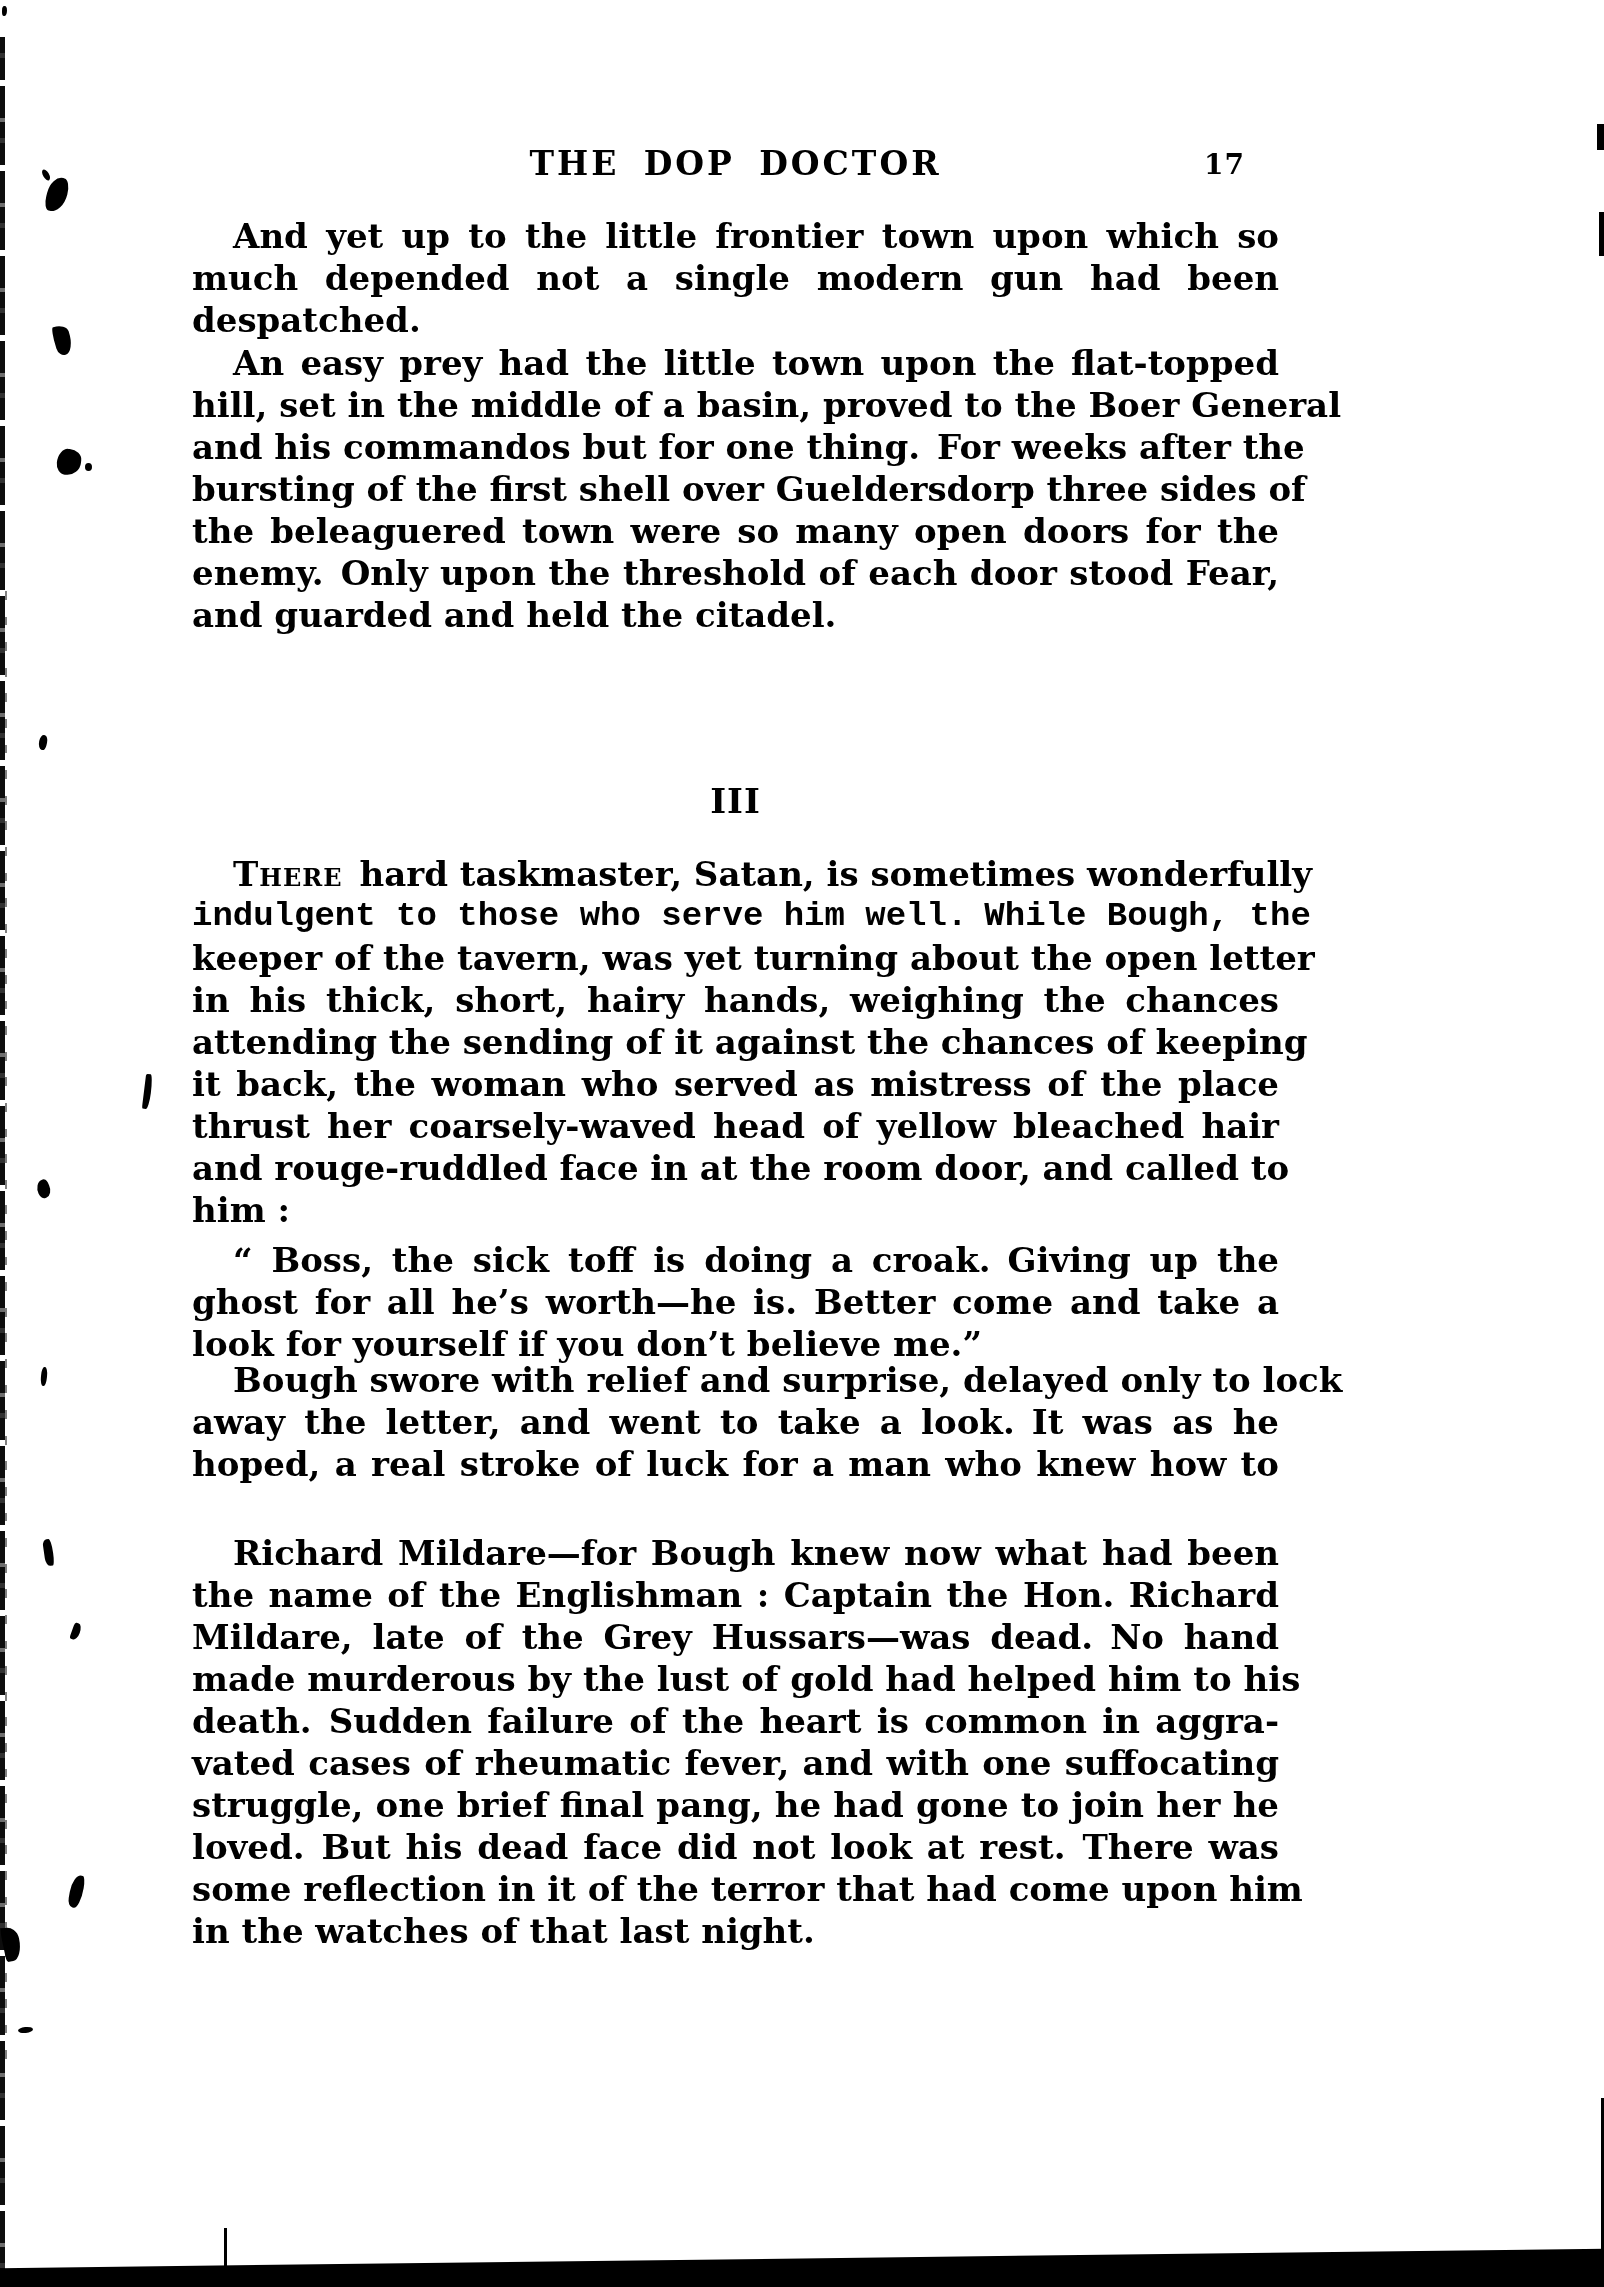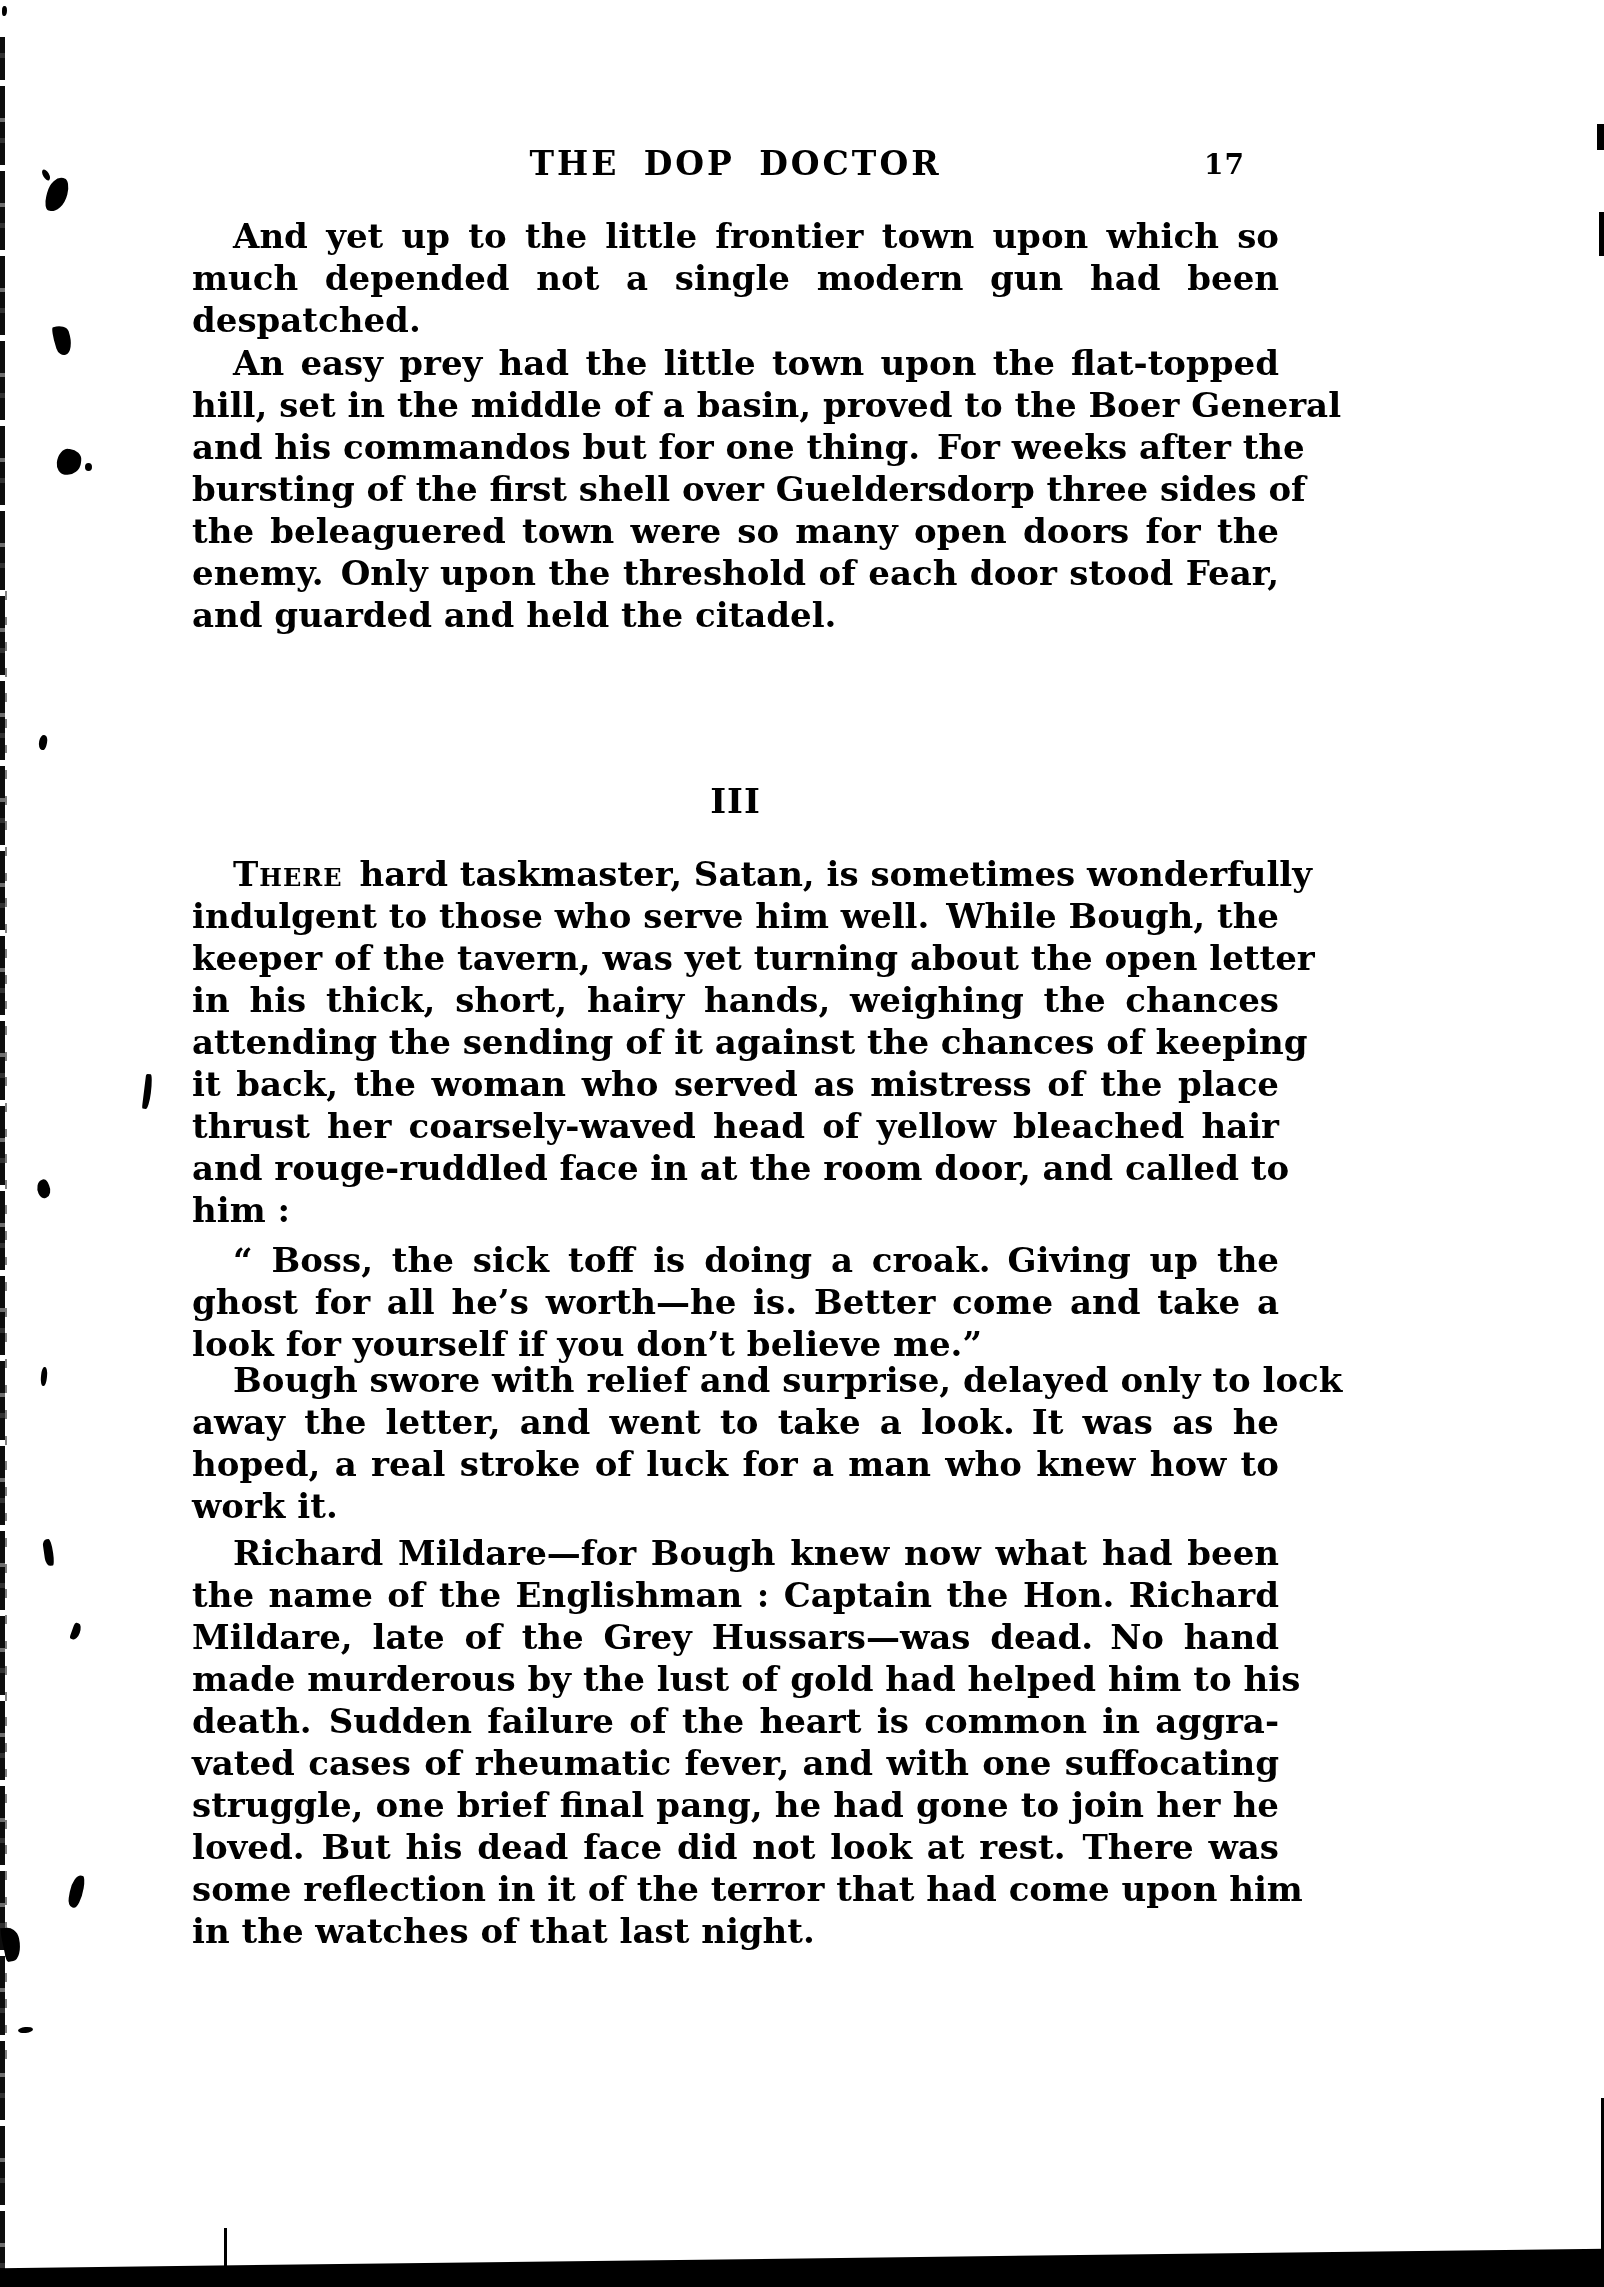--- a/index.html
+++ b/index.html
@@ -33,21 +33,21 @@
   .para{
     position:absolute;left:192px;width:1087px;
     font-size:34px;font-weight:600;line-height:42px;
   }
   .tline{
     text-align:justify;
     text-align-last:justify;
     white-space:nowrap;
   }
   .tline-first{text-indent:41px;}
-  .no-first-indent .tline-first{text-indent:0;}
+  .no-first-indent .tline-first{text-indent:0;font-family:Liberation Mono, monospace;}
   .tline-last{text-align-last:left;}
   .lead-line{
     text-align:justify;text-align-last:justify;white-space:nowrap;
     padding-left:41px;
   }
   .smallcaps{font-variant:small-caps;letter-spacing:1px;}
   #p1{top:215px;}
   #p2{top:342px;}
   #p3{top:853px;}
   #p4{top:1239px;}
@@ -136,21 +136,20 @@
   <div class="para" id="p4">
       <div class="tline tline-first">“ Boss, the sick toff is doing a croak. Giving up the</div>
       <div class="tline">ghost for all he’s worth—he is. Better come and take a</div>
       <div class="tline tline-last">look for yourself if you don’t believe me.”</div>
     </div>
 
   <div class="para" id="p5">
       <div class="tline tline-first">Bough swore with relief and surprise, delayed only to lock</div>
       <div class="tline">away the letter, and went to take a look. It was as he</div>
       <div class="tline">hoped, a real stroke of luck for a man who knew how to</div>
-      <div class="tline tline-last">work it.</div>
     </div>
 
   <div class="para" id="p6">
       <div class="tline tline-first">Richard Mildare—for Bough knew now what had been</div>
       <div class="tline">the name of the Englishman : Captain the Hon. Richard</div>
       <div class="tline">Mildare, late of the Grey Hussars—was dead. No hand</div>
       <div class="tline">made murderous by the lust of gold had helped him to his</div>
       <div class="tline">death. Sudden failure of the heart is common in aggra-</div>
       <div class="tline">vated cases of rheumatic fever, and with one suffocating</div>
       <div class="tline">struggle, one brief final pang, he had gone to join her he</div>

